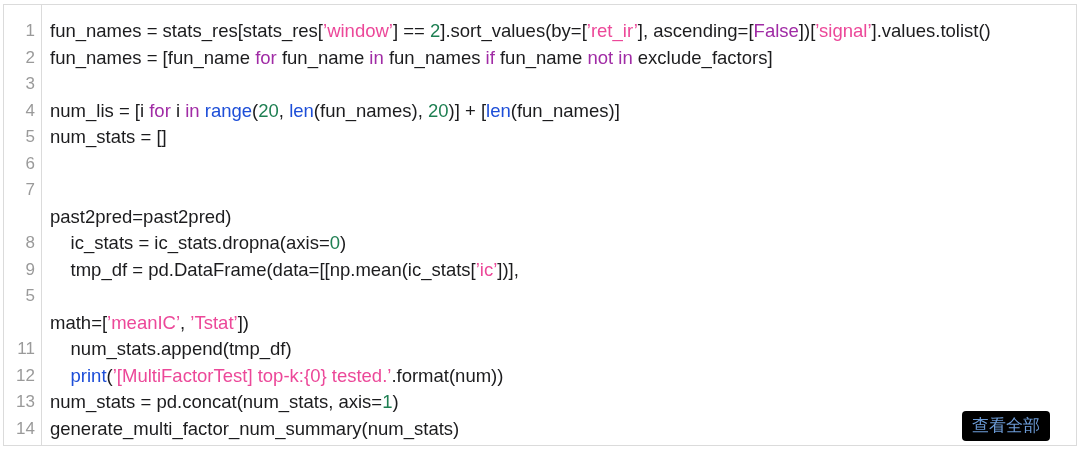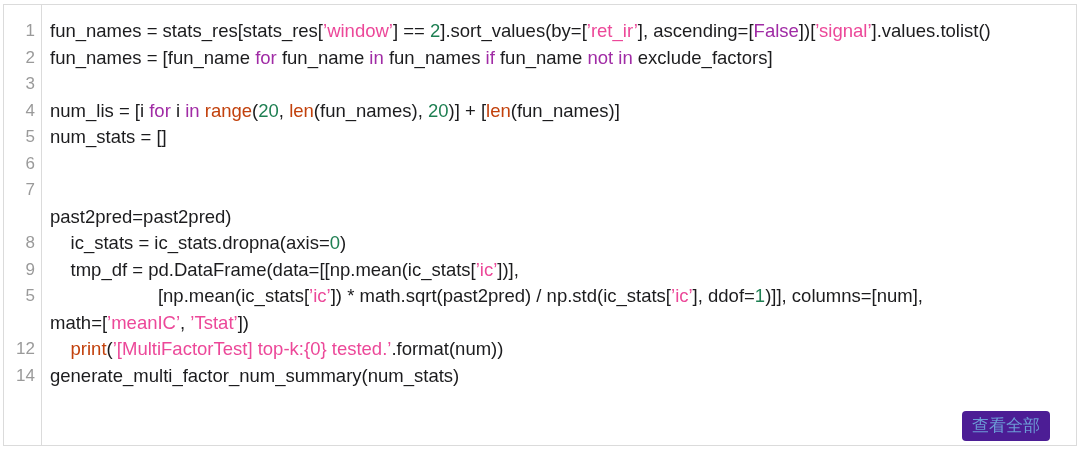--- a/index.html
+++ b/index.html
@@ -46,25 +46,25 @@
     padding-left:15px;
     white-space:pre;
     font-size:18.5px;
     color:#1c1c1e;
     letter-spacing:0;
   }
   .tok-plain   { color:#1c1c1e; }
   .tok-keyword { color:#a02ba5; }
   .tok-string  { color:#ec4899; }
   .tok-number  { color:#1e7f52; }
-  .tok-builtin { color:#c2410c; }
+  .tok-builtin { color:#1d4ed8; }
   .view-all-btn {
     position:absolute;
     right:30px; bottom:12px;
-    background:#4c1d95;
+    background:#000000;
     color:#6c9bd6;
     font-size:17px;
     line-height:1;
     padding:6px 10px 7px 10px;
     border-radius:4px;
     cursor:pointer;
     user-select:none;
   }
 </style>
 </head>
@@ -106,29 +106,36 @@
       <div class="code-row">
         <span class="lnum">8</span>
         <span class="ltext"><span class="tok-plain">    ic_stats = ic_stats.dropna(axis=</span><span class="tok-number">0</span><span class="tok-plain">)</span></span>
       </div>
       <div class="code-row">
         <span class="lnum">9</span>
         <span class="ltext"><span class="tok-plain">    tmp_df = pd.DataFrame(data=[[np.mean(ic_stats[</span><span class="tok-string">’ic’</span><span class="tok-plain">])],</span></span>
       </div>
       <div class="code-row">
         <span class="lnum">5</span>
-        <span class="ltext"><span class="tok-plain">                     [np.mean(ic_stats[</span><span class="tok-string">’ic’</span><span class="tok-plain">]) * math.sqrt(past2pred) / np.std(ic_stats[</span><span class="tok-string">’ic’</span><span class="tok-plain">], ddof=</span><span class="tok-number">1</span><span class="tok-plain">)]], columns=[num],</span></span>
       </div>
       <div class="code-row">
         <span class="lnum"></span>
         <span class="ltext"><span class="tok-plain">math=[</span><span class="tok-string">’meanIC’</span><span class="tok-plain">, </span><span class="tok-string">’Tstat’</span><span class="tok-plain">])</span></span>
       </div>
       <div class="code-row">
+        <span class="lnum">11</span>
+        <span class="ltext"><span class="tok-plain">    num_stats.append(tmp_df)</span></span>
+      </div>
+      <div class="code-row">
         <span class="lnum">12</span>
         <span class="ltext"><span class="tok-plain">    </span><span class="tok-builtin">print</span><span class="tok-plain">(</span><span class="tok-string">’[MultiFactorTest] top-k:{0} tested.’</span><span class="tok-plain">.format(num))</span></span>
+      </div>
+      <div class="code-row">
+        <span class="lnum">13</span>
+        <span class="ltext"><span class="tok-plain">num_stats = pd.concat(num_stats, axis=</span><span class="tok-number">1</span><span class="tok-plain">)</span></span>
       </div>
       <div class="code-row">
         <span class="lnum">14</span>
         <span class="ltext"><span class="tok-plain">generate_multi_factor_num_summary(num_stats)</span></span>
       </div>
     </div>
 </div>
 
 <div class="view-all-btn">查看全部</div>
 

